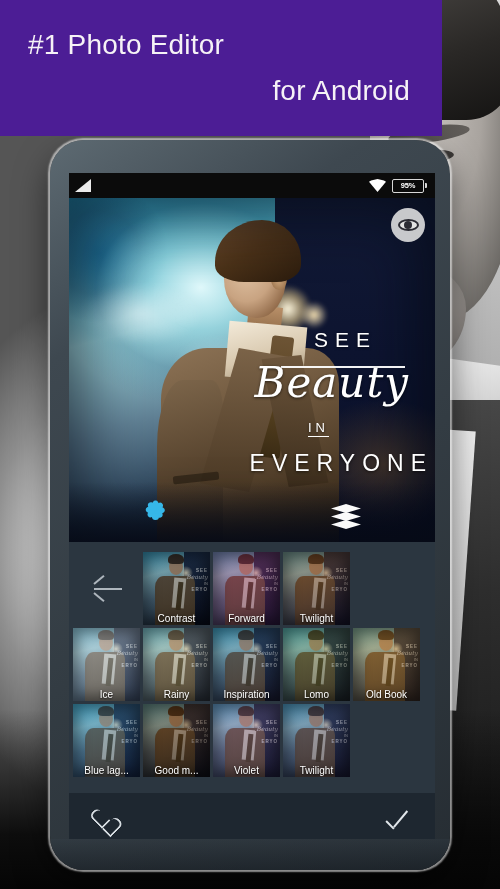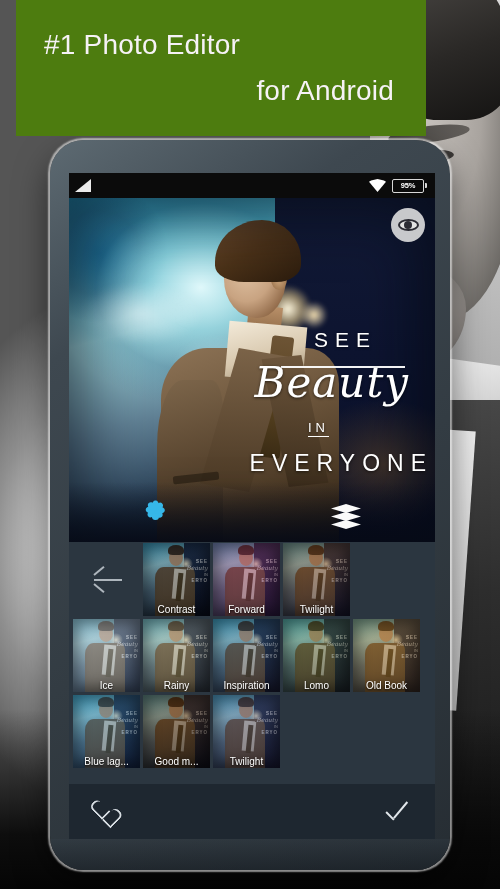--- a/index.html
+++ b/index.html
@@ -39,21 +39,21 @@
   .face-chin{position:absolute;left:10px;top:268px;width:86px;height:96px;border-radius:40% 50% 56% 48%/40% 44% 60% 58%;
     background:radial-gradient(ellipse at 55% 30%,#b9b4af 0%,#8d8884 60%,#4c4947 100%);}
   .face-collar{position:absolute;left:20px;top:360px;width:130px;height:120px;
     background:linear-gradient(160deg,#f2f2f2 0%,#d7d7d7 40%,#9b9b9b 100%);transform:rotate(8deg);}
   .face-suit{position:absolute;left:-10px;top:400px;width:170px;height:500px;
     background:linear-gradient(170deg,#4a4a4a 0%,#2e2e2e 40%,#141414 100%);border-radius:20% 0 0 0;}
   .face-shirt{position:absolute;left:62px;top:430px;width:34px;height:280px;
     background:linear-gradient(180deg,#efefef,#c4c4c4);transform:rotate(4deg);}
 
   
-  #banner{position:absolute;left:16px;top:0;width:410px;height:136px;background:#4d7c0f;z-index:6;}
+  #banner{position:absolute;left:0;top:0;width:410px;height:136px;background:#4c1d95;z-index:6;padding-left:32px;}
   #banner .line{color:#f6f2f6;font-size:28px;line-height:34px;font-weight:400;letter-spacing:.2px;}
   #banner .l1{position:absolute;left:28px;top:28px;}
   #banner .l2{position:absolute;right:32px;top:74px;}
 
   
   #phone{position:absolute;left:50px;top:140px;width:400px;height:730px;z-index:5;
     border-radius:34px;
     background:linear-gradient(145deg,#5d6a72 0%,#3e4850 22%,#333c43 55%,#262d33 100%);
     box-shadow:0 0 1.5px 1.2px rgba(255,255,255,.55), 0 16px 34px rgba(0,0,0,.55);
     padding:0;overflow:hidden;}
@@ -136,21 +136,21 @@
 
   
   .flower{position:absolute;left:74px;bottom:14px;width:24px;height:24px;}
   .flower .pet{position:absolute;left:9px;top:0.5px;width:6.5px;height:10px;border-radius:50%;background:#36b7e8;}
   .flower .core{position:absolute;left:8.5px;top:8.5px;width:7px;height:7px;border-radius:50%;background:#36b7e8;}
   .layers{position:absolute;right:74px;bottom:12px;width:30px;height:26px;}
   .layers span{position:absolute;left:0;width:30px;height:9px;background:#fafafa;
     clip-path:polygon(50% 0,100% 50%,50% 100%,0 50%);}
 
   
-  #filters{position:relative;background:#2b3640;height:241px;padding:1px 0 0 0;}
+  #filters{position:relative;background:#2b3640;height:241px;padding:10px 0 0 0;}
   .frow{display:flex;gap:3px;padding:0 4px 3px 4px;}
   .cell{position:relative;width:67px;height:73px;overflow:hidden;flex:0 0 auto;}
   .cell .tlabel{position:absolute;left:0;right:0;bottom:1px;text-align:center;color:#fff;font-size:10px;
     text-shadow:0 1px 2px rgba(0,0,0,.85);white-space:nowrap;overflow:hidden;}
   .backcell{width:67px;height:73px;display:flex;align-items:center;justify-content:center;flex:0 0 auto;}
   .backarrow{position:relative;width:30px;height:16px;}
   .backarrow .shaft{position:absolute;left:2px;top:7px;width:28px;height:2px;background:#aeb6bd;}
   .backarrow .h1{position:absolute;left:2px;top:2.4px;width:13px;height:2px;background:#aeb6bd;transform:rotate(-40deg);transform-origin:left center;}
   .backarrow .h2{position:absolute;left:2px;top:11.6px;width:13px;height:2px;background:#aeb6bd;transform:rotate(40deg);transform-origin:left center;}
 
@@ -463,20 +463,36 @@
             <div class="mini">
               <div class="sky" style="background:linear-gradient(165deg,#3aa7c7 0%,#9fd6dd 28%,#5f7f93 55%,#1b2a40 100%)"></div>
               <div class="dark"></div>
               <div class="glow"></div>
               <div class="body"></div>
               <div class="shirt"></div>
               <div class="tie"></div>
               <div class="head"></div>
               <div class="hair"></div>
               <div class="txt"><b>SEE</b><br><i>Beauty</i><br>IN<br><b>ERYO</b></div>
+              <div class="tone" style="background: linear-gradient(160deg, rgba(140, 110, 170, 0.4), rgba(40, 30, 60, 0.42));"></div>
+              <div class="vig"></div>
+            </div>
+            <div class="tlabel">Violet</div>
+          </div>
+          <div class="cell">
+            <div class="mini">
+              <div class="sky" style="background:linear-gradient(165deg,#3aa7c7 0%,#9fd6dd 28%,#5f7f93 55%,#1b2a40 100%)"></div>
+              <div class="dark"></div>
+              <div class="glow"></div>
+              <div class="body"></div>
+              <div class="shirt"></div>
+              <div class="tie"></div>
+              <div class="head"></div>
+              <div class="hair"></div>
+              <div class="txt"><b>SEE</b><br><i>Beauty</i><br>IN<br><b>ERYO</b></div>
               <div class="tone" style="background: linear-gradient(160deg, rgba(90, 110, 160, 0.4), rgba(25, 20, 40, 0.5));"></div>
               <div class="vig"></div>
             </div>
             <div class="tlabel">Twilight</div>
           </div>
         </div>
     </div>
 
     <div id="bottombar">
       <div class="heart"></div>

